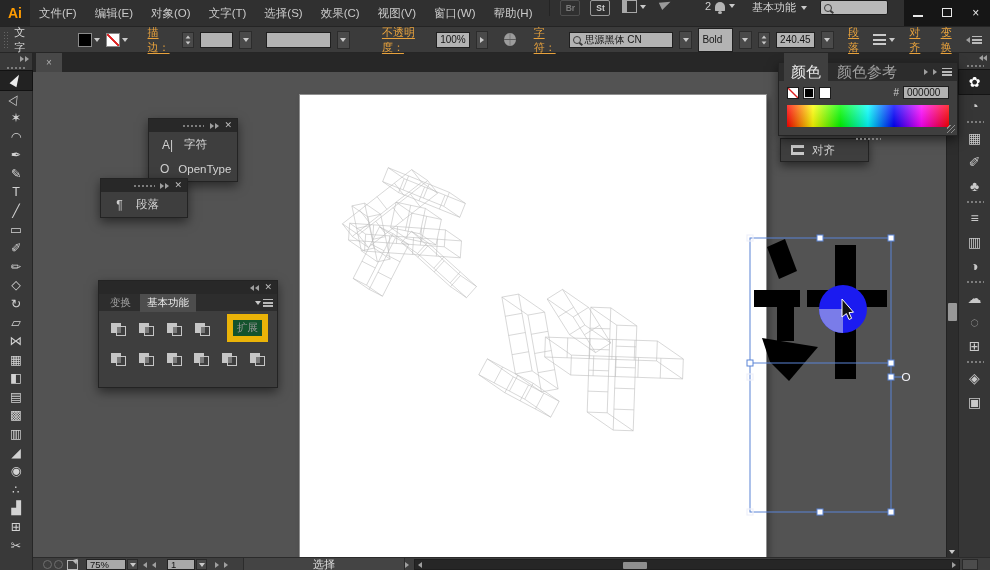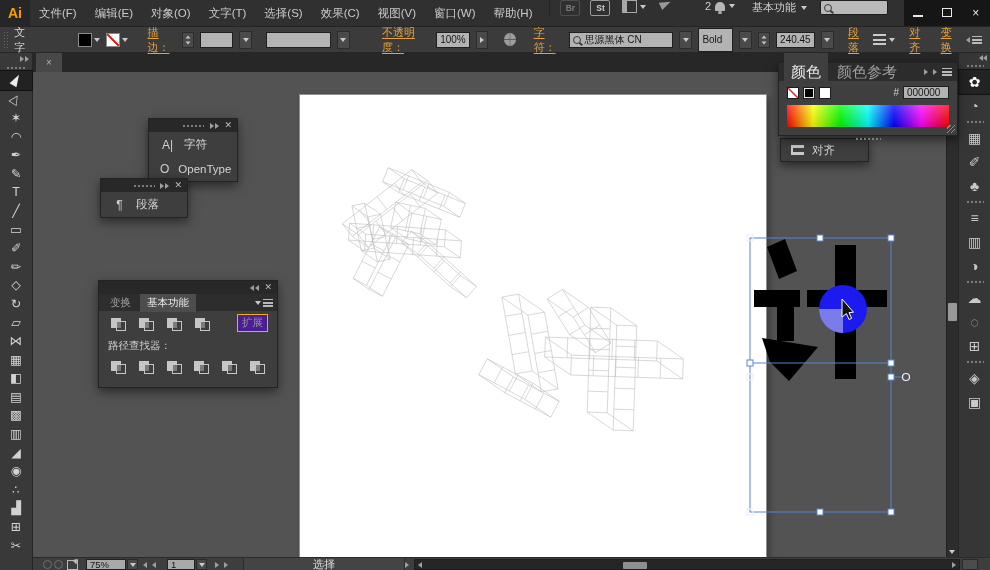--- a/index.html
+++ b/index.html
@@ -80,21 +80,21 @@
   
   #pf-tabs{display:flex;align-items:center;background:#2d2d2d;height:17px;padding:0 4px;gap:2px}
   .ptab{font-size:10.5px;color:#9f9f9f;padding:2px 7px}
   .ptab.active{background:#4d4d4d;color:#ebebeb}
   #pf-menu{margin-left:auto;display:flex;align-items:center;gap:2px}
   .pf-label{color:#cfcfcf;font-size:10.5px;padding:6px 9px 2px}
   .pf-row{display:flex;align-items:center;gap:7px;padding:3px 9px 5px}
   .pf-btn{position:relative;width:21px;height:17px;display:inline-block}
   .pf-btn .s1{position:absolute;left:3px;top:3px;width:8px;height:8px;background:#c6c6c6;border:1px solid #c6c6c6}
   .pf-btn .s2{position:absolute;left:8px;top:6px;width:8px;height:8px;border:1px solid #c6c6c6;background:rgba(62,62,62,.55)}
-  #expand-btn{margin-left:auto;width:29px;height:16px;border:1px solid #eab308;background:#4c1d95;color:#979797;font-size:10.5px;display:flex;align-items:center;justify-content:center}
+  #expand-btn{margin-left:auto;width:29px;height:16px;border:6px solid #eab308;background:#14532d;color:#979797;font-size:10.5px;display:flex;align-items:center;justify-content:center}
   
   #align-float{left:780px;top:138px;width:89px;height:24px;display:flex;align-items:center;gap:8px;padding:0 10px;z-index:5}
   .alicon{width:11px;height:10px;border-left:2px solid #c9c9c9;background:repeating-linear-gradient(to bottom,#c9c9c9 0 3px,transparent 3px 7px);display:inline-block}
   #align-float span{color:#d4d4d4;font-size:11.5px}
   
   #color-panel{left:778px;top:62px;width:180px;height:74px;background:#3f3f3f}
   #cp-tabs{display:flex;align-items:center;background:#2c2c2c;height:18px;padding-left:5px;gap:2px}
   .cptab{font-size:15px;color:#9d9d9d;padding:12px 7px}
   .cptab.active{background:#3f3f3f;color:#e9e9e9}
   #cp-head-icons{margin-left:auto;display:flex;align-items:center;gap:5px;padding-right:5px}
@@ -562,21 +562,20 @@
       <span class="pf-btn">
         <span class="s1"></span>
         <span class="s2"></span>
       </span>
       <span class="pf-btn">
         <span class="s1"></span>
         <span class="s2"></span>
       </span>
       <span id="expand-btn">扩展</span>
     </div>
-  <div class="pf-label" style="padding-top:2px">路径查找器：</div>
   <div class="pf-row" id="pathfinder-row">
       <span class="pf-btn">
         <span class="s1"></span>
         <span class="s2"></span>
       </span>
       <span class="pf-btn">
         <span class="s1"></span>
         <span class="s2"></span>
       </span>
       <span class="pf-btn">

